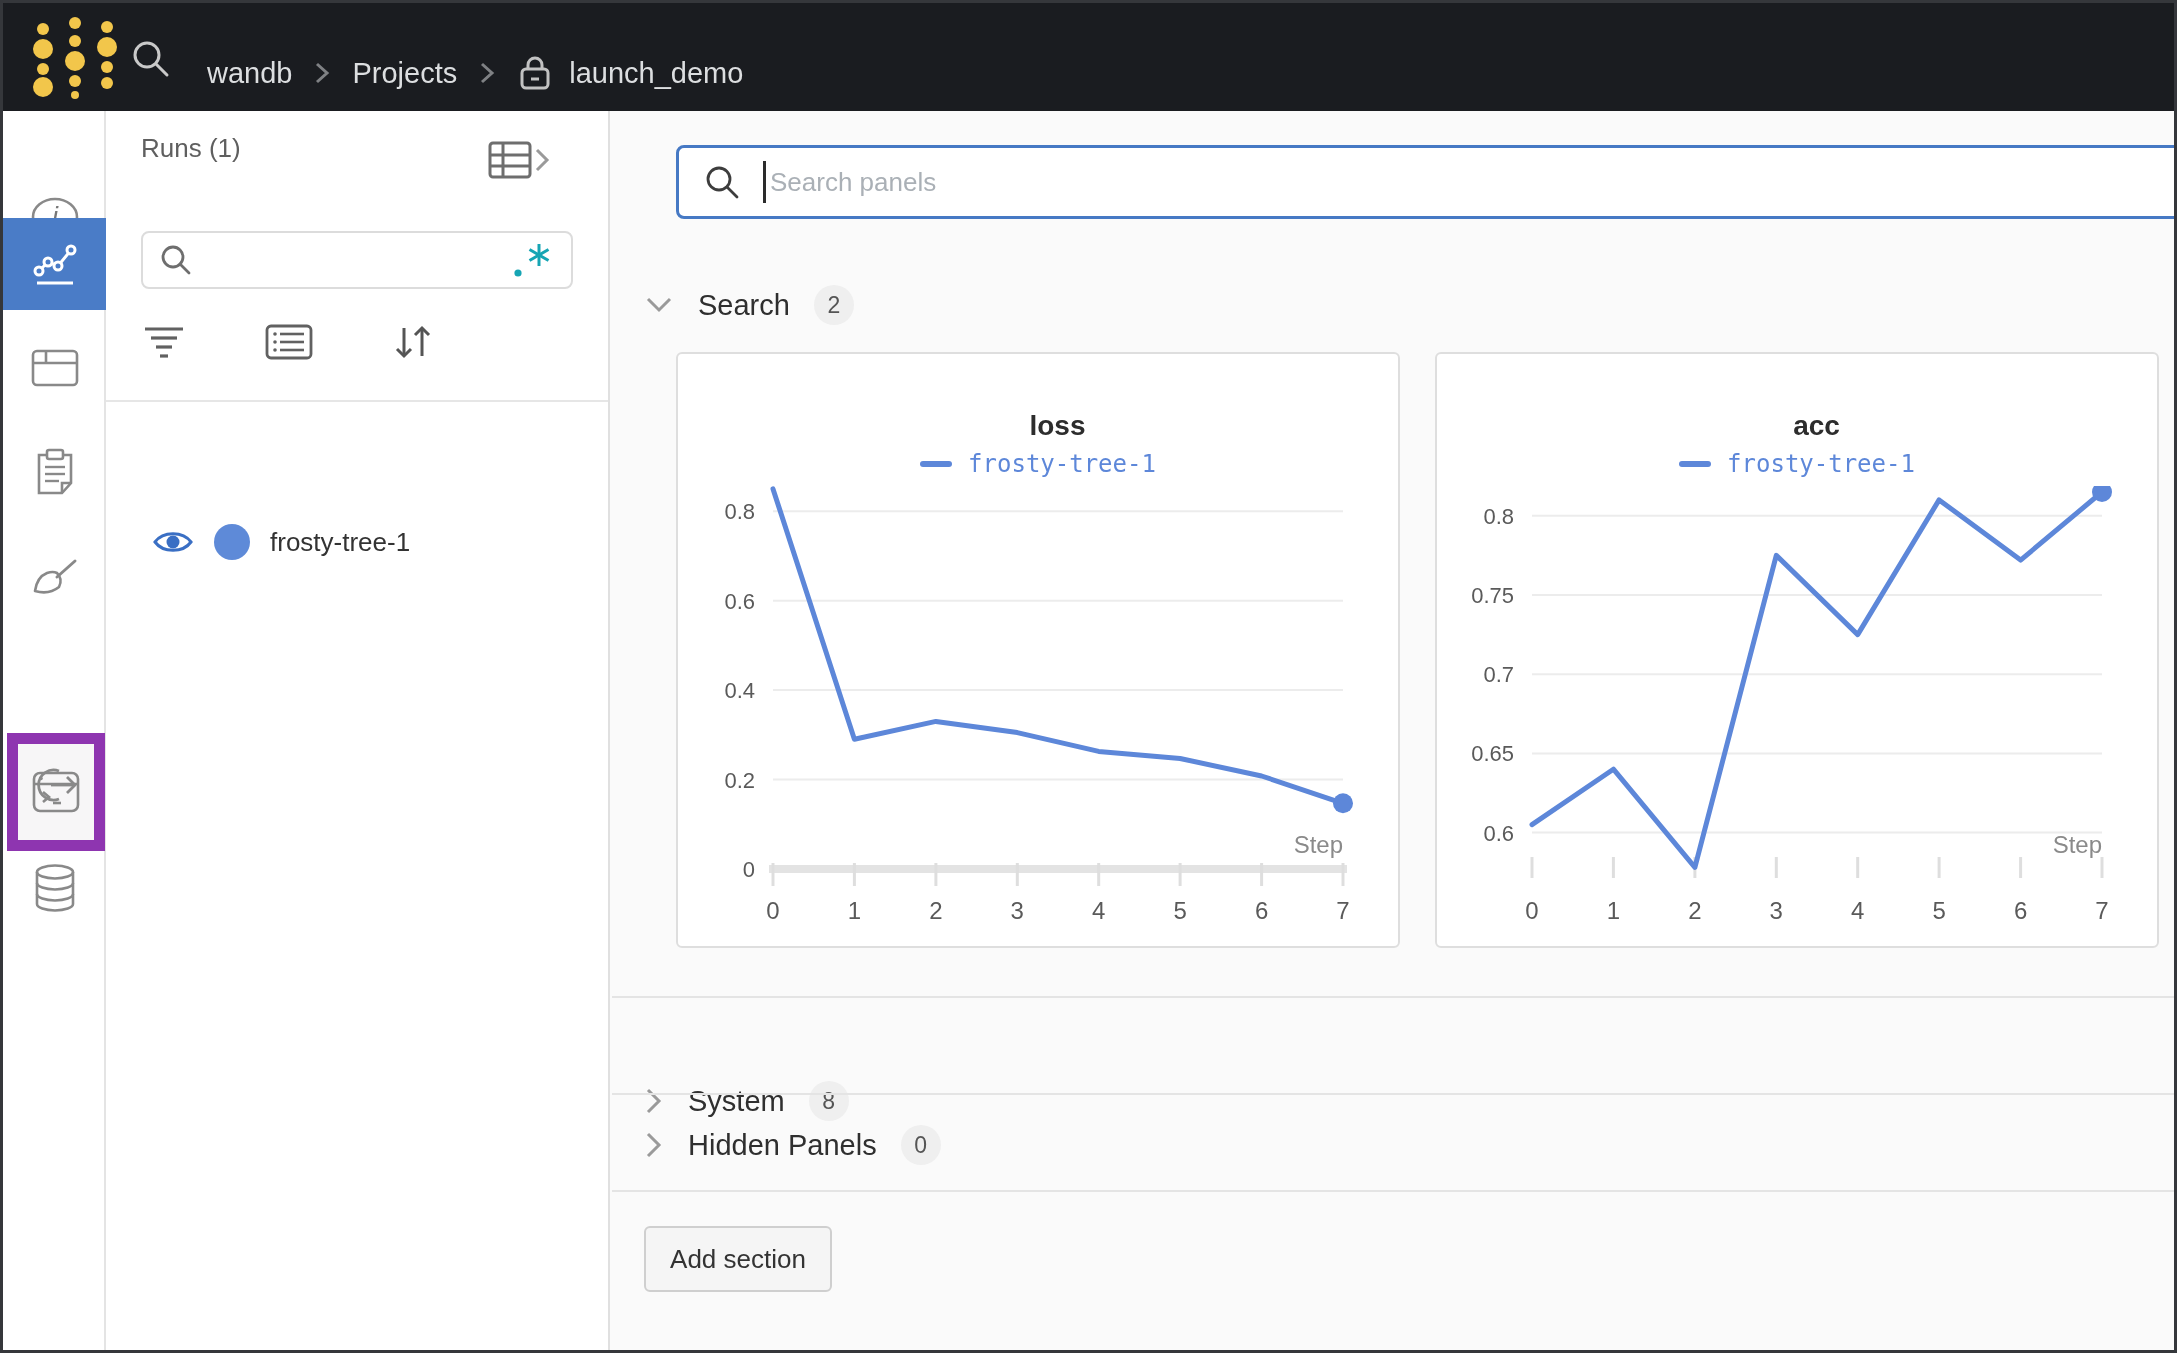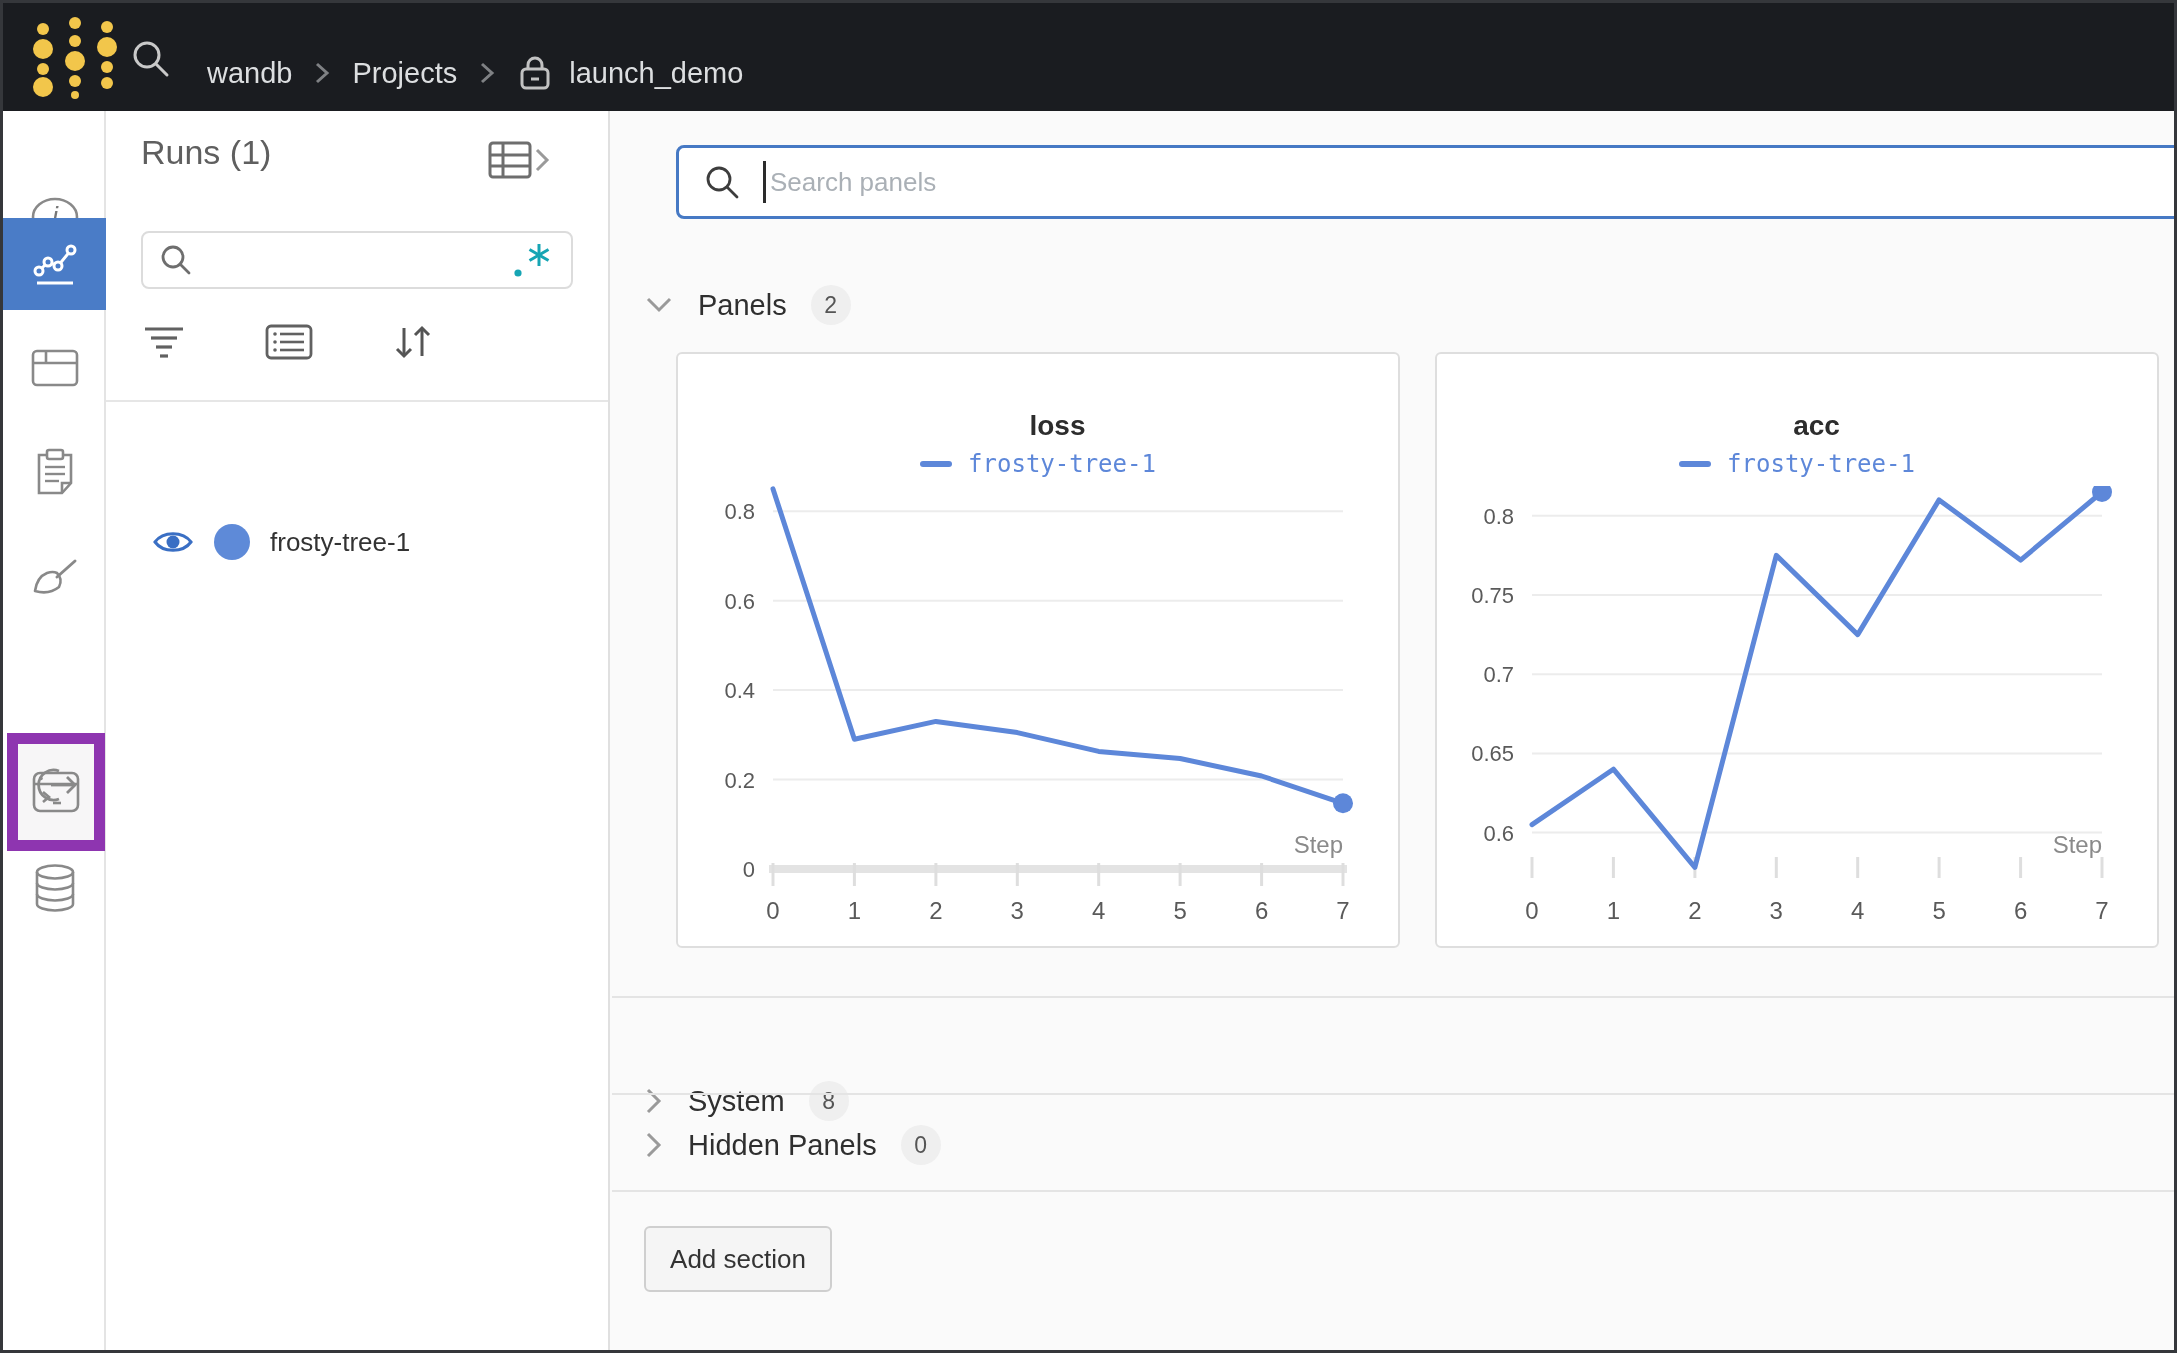--- a/index.html
+++ b/index.html
@@ -21,21 +21,21 @@
   .rail-item{position:absolute;left:0;width:103px;height:92px;display:flex;align-items:center;justify-content:center;}
   .rail-item.active{background:#4a7cc7;}
   .jobs-box{position:absolute;left:4px;top:622px;width:98px;height:118px;background:#8e35b0;display:flex;align-items:center;justify-content:center;}
   .jobs-inner{width:76px;height:96px;background:#f7f6f7;display:flex;align-items:center;justify-content:center;}
   .tooltip{position:absolute;left:118px;top:648px;height:60px;background:#17181b;color:#fff;border-radius:8px;
     display:flex;align-items:center;padding:0 26px;font-size:26px;}
   .tooltip:before{content:"";position:absolute;left:-14px;top:18px;border:12px solid transparent;border-right:14px solid #17181b;border-left:0;}
   
   .runs{position:absolute;left:103px;top:108px;width:504px;height:1245px;background:#fff;border-right:2px solid #e0e0e0;}
   .runs-title-row{position:absolute;left:35px;top:140px;width:440px;display:flex;align-items:center;justify-content:space-between;}
-  .runs-title{font-size:34px;color:#5f5f5f;}
+  .runs-title{font-size:26px;color:#5f5f5f;}
   .runs-search{position:absolute;left:35px;top:120px;width:432px;height:58px;border:2px solid #dcdcdc;border-radius:8px;background:#fff;display:flex;align-items:center;padding:0 16px;}
   .runs-tools{position:absolute;left:35px;top:212px;width:432px;display:flex;align-items:center;gap:78px;}
   .runs-divider{position:absolute;left:0;width:100%;height:0;border-top:2px solid #e6e6e6;}
   .row-header{position:absolute;left:0;top:291px;width:100%;height:90px;background:#f6f6f6;border-bottom:2px solid #e6e6e6;display:flex;align-items:center;padding-left:46px;gap:28px;}
   .row-run{position:absolute;left:0;top:383px;width:100%;height:96px;background:#fff;display:flex;align-items:center;padding-left:46px;gap:20px;}
   .hname{font-size:27px;color:#3a3a3a;font-weight:700;}
   .hviz{font-size:27px;color:#a2a2a2;font-weight:400;margin-left:-14px;}
   .run-dot{width:36px;height:36px;border-radius:50%;}
   .run-name{font-size:26px;color:#333;}
   
@@ -256,21 +256,21 @@
         <line x1="24" y1="24" x2="34" y2="34" stroke="#3d3d3d" stroke-width="2.8" stroke-linecap="round"></line>
       </svg>
       <span class="caret"></span>
       <span class="ph">Search panels</span>
     </div>
 
     <div class="section-head" style="top:166px">
       <svg width="30" height="20" viewBox="0 0 30 20">
         <polyline points="4,4 15,15 26,4" fill="none" stroke="#9a9a9a" stroke-width="3"></polyline>
       </svg>
-      <span class="section-label">Panels</span>
+      <span class="section-label">Search</span>
       <span class="badge">2</span>
     </div>
 
     <div class="card" style="left:64px">
       <div class="card-title">loss</div>
       <div class="card-legend">
         <span class="legend-dash" style="background: rgb(93, 135, 217);"></span>
         <span class="legend-label" style="color: rgb(93, 135, 217);">frosty-tree-1</span>
       </div>
       <svg class="plot" width="724" height="455" viewBox="0 0 724 455">

